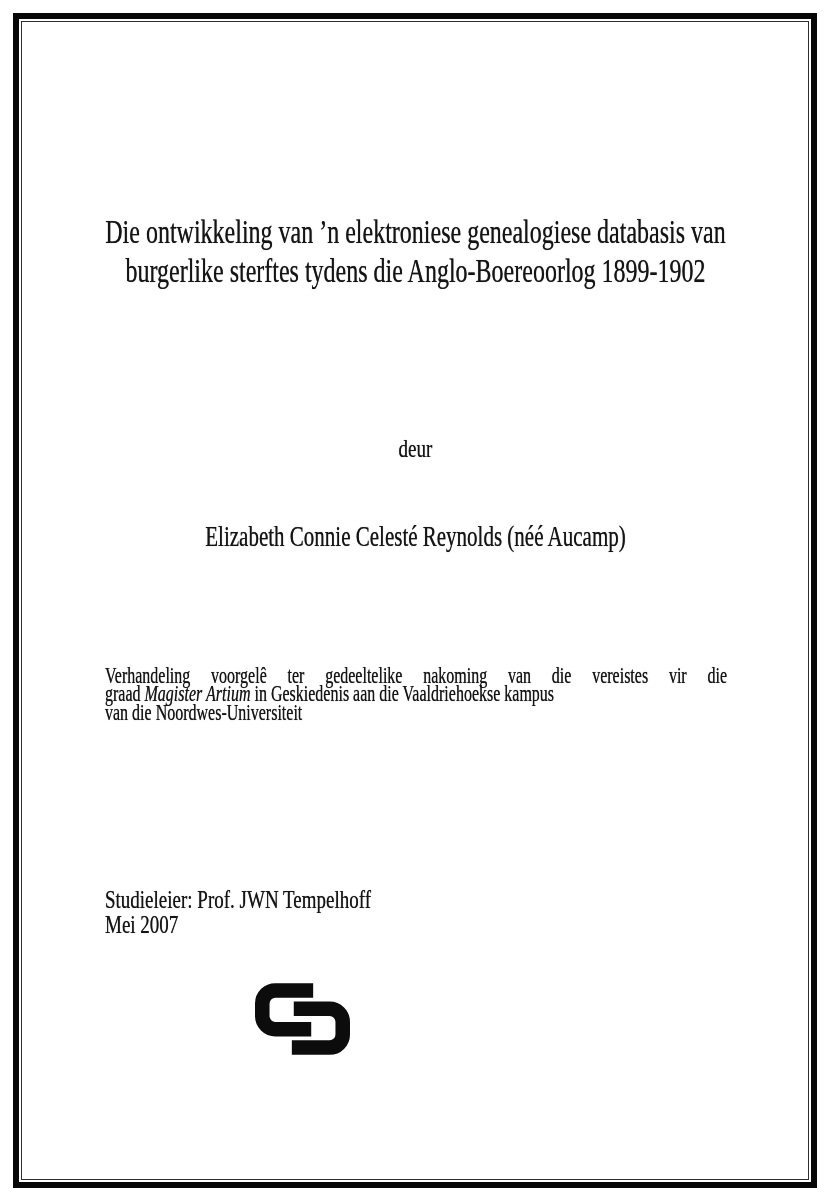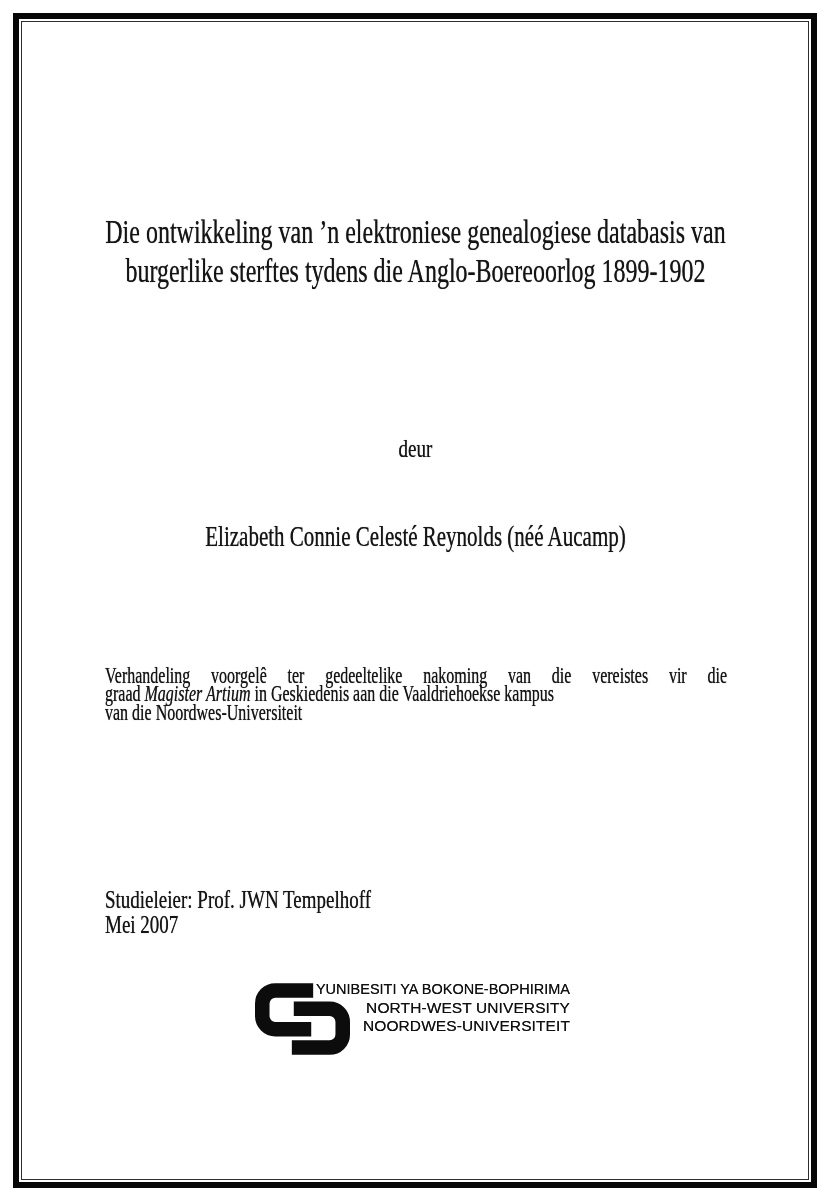--- a/index.html
+++ b/index.html
@@ -90,20 +90,15 @@
   <div class="supervisor vstretch ink">
     <div>Studieleier: Prof. JWN Tempelhoff</div>
     <div>Mei 2007</div>
   </div>
 
   <div class="logo">
     <svg class="logo-mark" width="95" height="72" viewBox="0 0 98 74" aria-hidden="true">
       <path d="M 60 7.5 H 21 A 13.5 13.5 0 0 0 7.5 21 V 34 A 13.5 13.5 0 0 0 21 47.5 H 58" fill="none" stroke="#0c0c0c" stroke-width="15"></path>
       <path d="M 60 7.5 H 21 A 13.5 13.5 0 0 0 7.5 21 V 34 A 13.5 13.5 0 0 0 21 47.5 H 58" fill="none" stroke="#0c0c0c" stroke-width="15" transform="rotate(180 49 37)"></path>
     </svg>
-    <div class="logo-text">
-      <div class="logo-line1">YUNIBESITI YA BOKONE-BOPHIRIMA</div>
-      <div class="logo-line2">NORTH-WEST UNIVERSITY</div>
-      <div class="logo-line3">NOORDWES-UNIVERSITEIT</div>
-    </div>
   </div>
 
 </div>
 
 </body></html>

